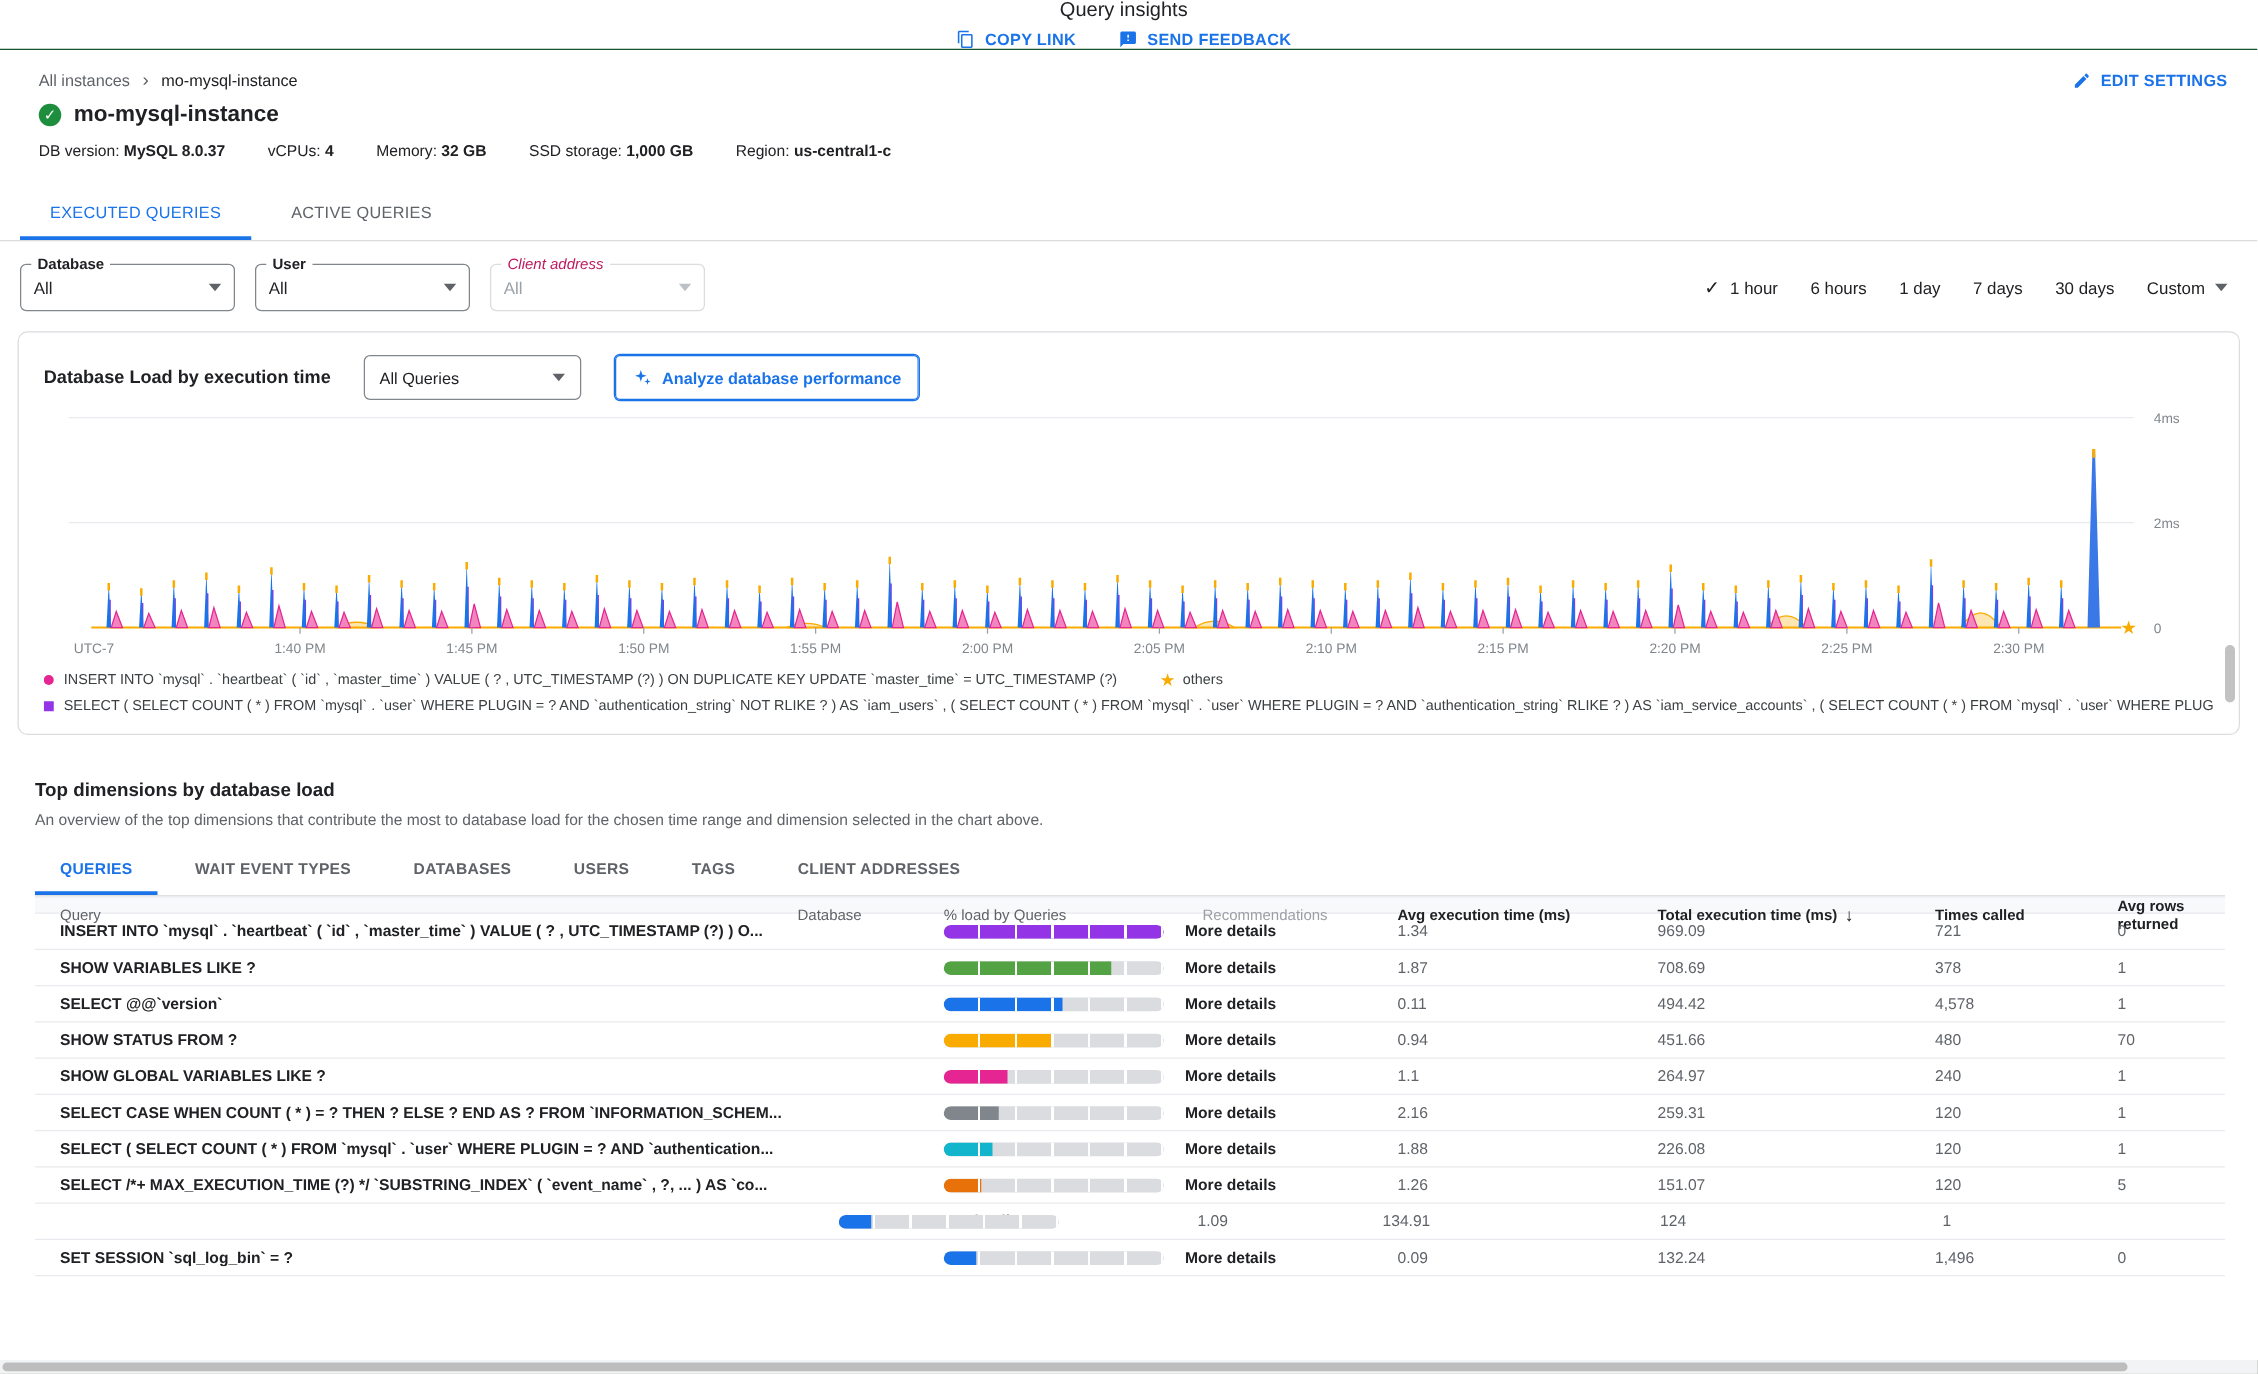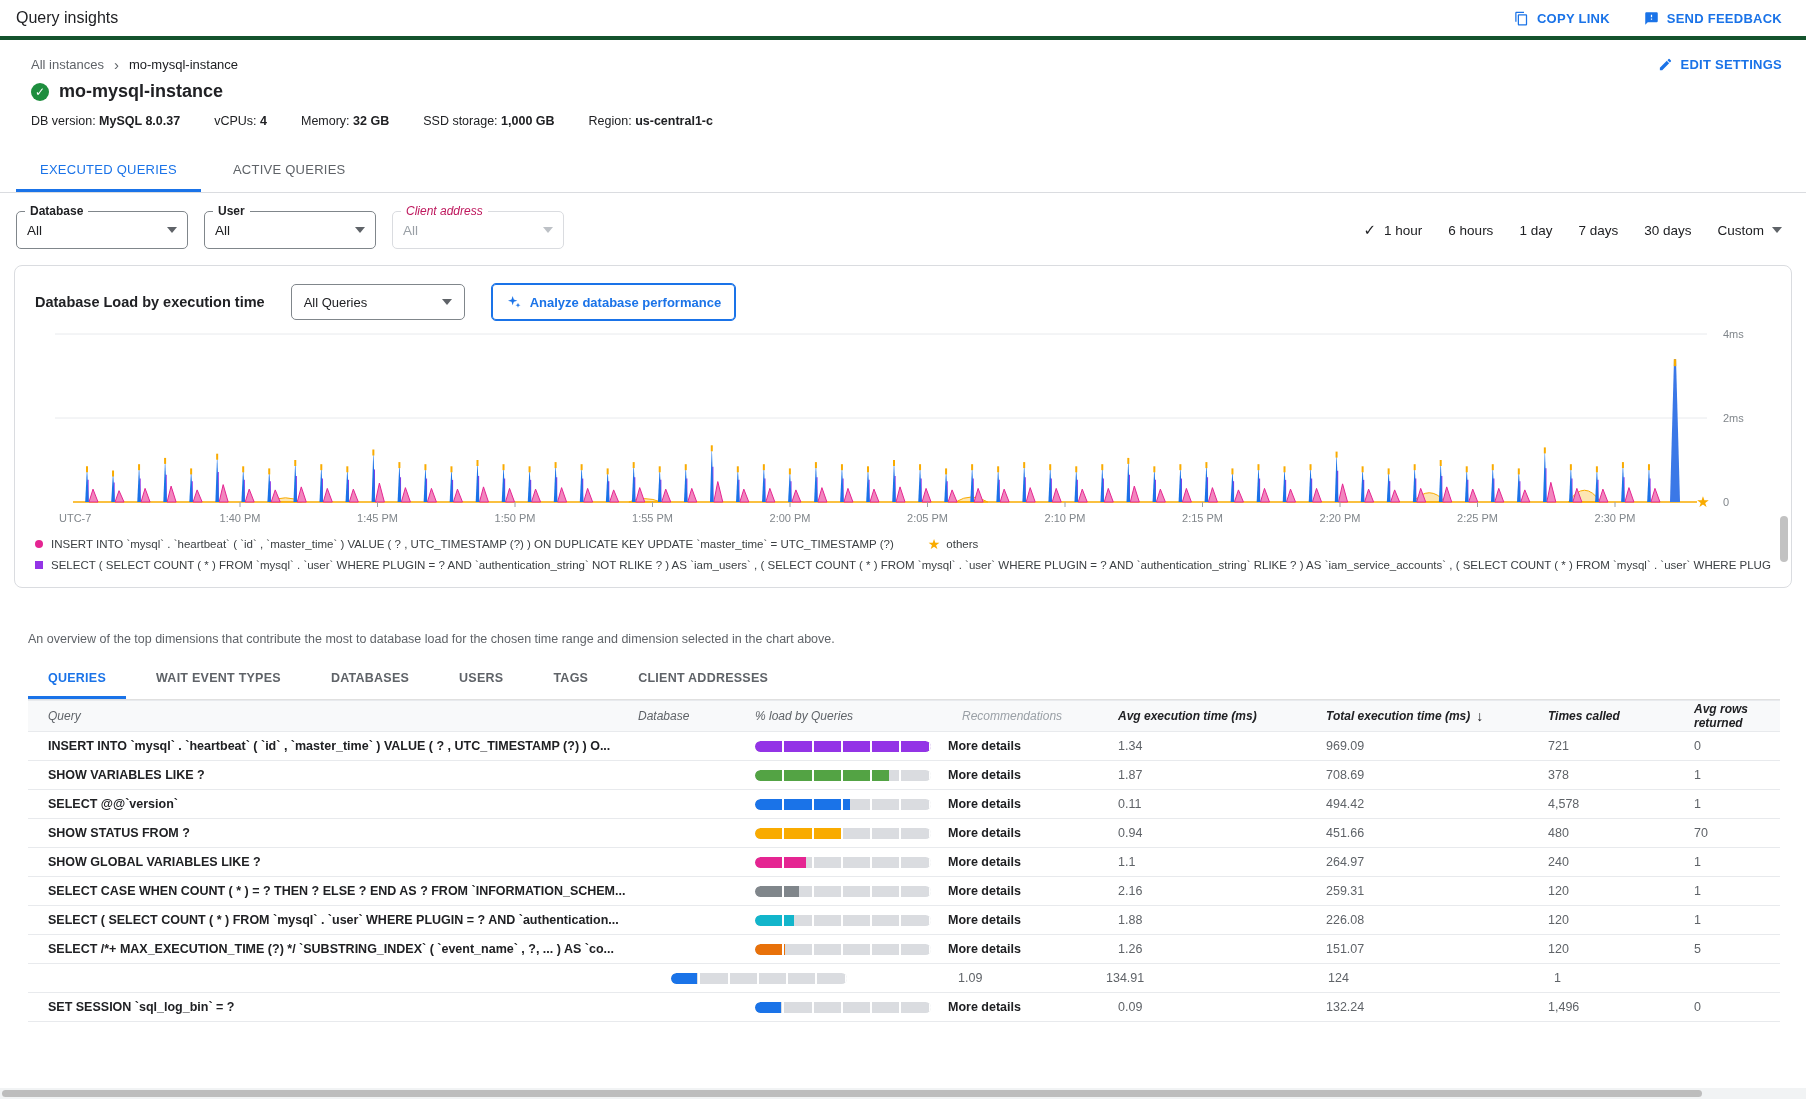--- a/index.html
+++ b/index.html
@@ -1,21 +1,21 @@
 <!DOCTYPE html>
 <html><head>
 <meta charset="utf-8">
 <style>
   * { margin:0; padding:0; box-sizing:border-box; }
   html,body { width:1806px; height:1099px; overflow:hidden; background:#fff;
     font-family:"Liberation Sans","DejaVu Sans",sans-serif; color:#202124; }
 
   
   .topbar { height:40px; display:flex; align-items:center; justify-content:space-between;
-    padding:0 24px 0 16px; border-bottom:4px solid #14532d; }
+    padding:0 24px 0 16px; border-bottom:1px solid #14532d;flex-direction:column; }
   .topbar h1 { font-size:16px; font-weight:400; color:#202124; }
   .topbar-actions { display:flex; gap:34px; }
   .tb-btn { display:flex; align-items:center; gap:8px; color:#1a73e8; font-size:13px;
     font-weight:700; letter-spacing:.25px; cursor:pointer; }
 
   
   .inst-wrap { padding:16px 24px 0 31px; }
   .crumb-row { display:flex; align-items:center; justify-content:space-between; }
   .crumbs { display:flex; align-items:center; gap:10px; font-size:13px; }
   .crumbs .sep { color:#5f6368; font-size:15px; }
@@ -83,21 +83,21 @@
   .dim-tabs { display:flex; gap:10px; margin-top:14px; border-bottom:1px solid #e0e0e0; }
   .dtab { font-size:12.5px; font-weight:700; letter-spacing:.25px; color:#5f6368;
     padding:11px 20px; cursor:pointer; }
   .dtab.active { color:#1a73e8; border-bottom:3px solid #1a73e8; }
 
   
   .tbl { width:1752px; }
   .trow { display:grid;
     grid-template-columns:610px 84px 206px 160px 220px 220px 140px 1fr;
     align-items:center; height:29px; border-bottom:1px solid #e8eaed; font-size:12.5px; }
-  .thead { background:#f8f9fa; height:32px; border-top:1px solid #e8eaed; font-size:12px;font-style:italic; }
+  .thead { background:#f8f9fa; height:14px; border-top:1px solid #e8eaed; font-size:12px; }
   .thead .hl { color:#5f6368; font-weight:400; }
   .thead .hrec { color:#9aa0a6; font-weight:400; }
   .thead .hb { color:#202124; font-weight:700; display:flex; align-items:center; gap:6px; }
   .c-q { padding-left:20px; font-weight:600; white-space:nowrap; overflow:hidden; cursor:pointer; }
   .thead .c-q { font-weight:400; cursor:default; }
   .c-load { padding-left:33px; }
   .c-rec { padding-left:20px; }
   .c-avg { padding-left:30px; color:#5f6368; }
   .c-tot { padding-left:18px; color:#5f6368; }
   .c-times { padding-left:20px; color:#5f6368; }
@@ -523,20 +523,21 @@
     </div>
     <div class="leg-row">
       <span class="sq"></span>
       <span>SELECT ( SELECT COUNT ( * ) FROM `mysql` . `user` WHERE PLUGIN = ? AND `authentication_string` NOT RLIKE ? ) AS `iam_users` , ( SELECT COUNT ( * ) FROM `mysql` . `user` WHERE PLUGIN = ? AND `authentication_string` RLIKE ? ) AS `iam_service_accounts` , ( SELECT COUNT ( * ) FROM `mysql` . `user` WHERE PLUGI...</span>
     </div>
   </div>
   <div class="mini-scroll"></div>
 </div>
 
 <div class="dims">
+  <h2>Top dimensions by database load</h2>
   <div class="sub">An overview of the top dimensions that contribute the most to database load for the chosen time range and dimension selected in the chart above.</div>
 
   <div class="dim-tabs">
     <div class="dtab active">QUERIES</div>
     <div class="dtab">WAIT EVENT TYPES</div>
     <div class="dtab">DATABASES</div>
     <div class="dtab">USERS</div>
     <div class="dtab">TAGS</div>
     <div class="dtab">CLIENT ADDRESSES</div>
   </div>

